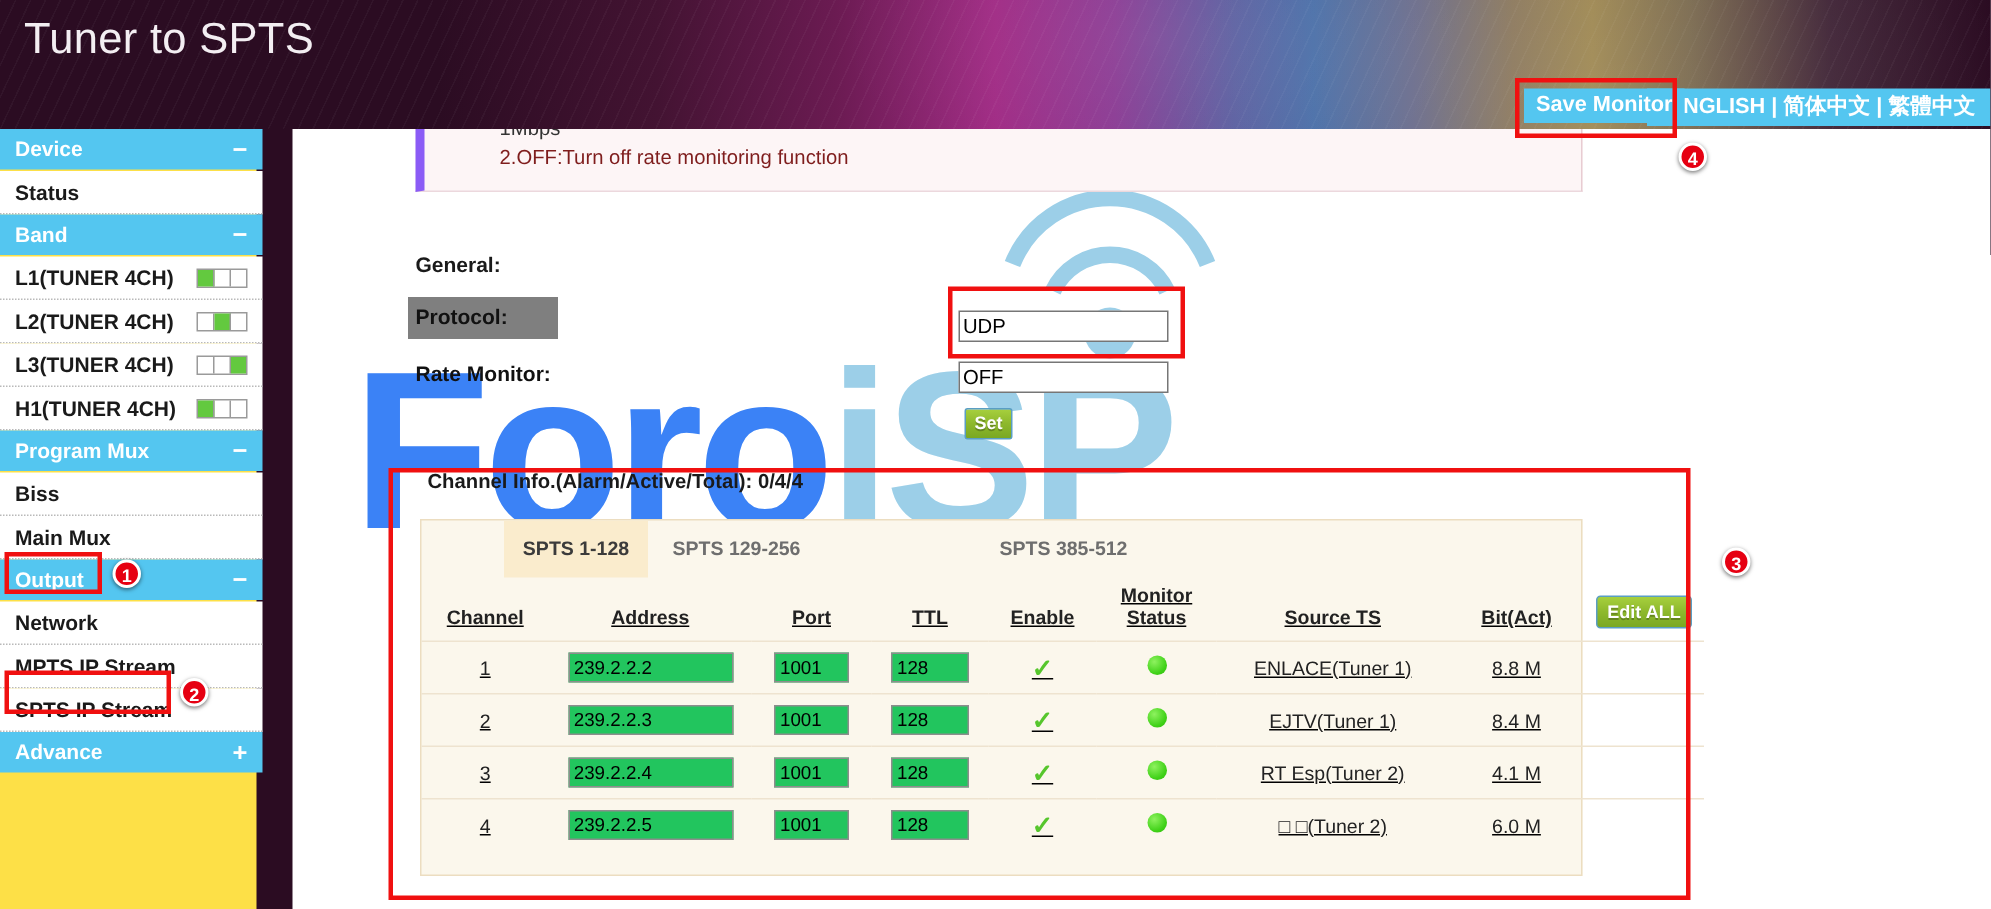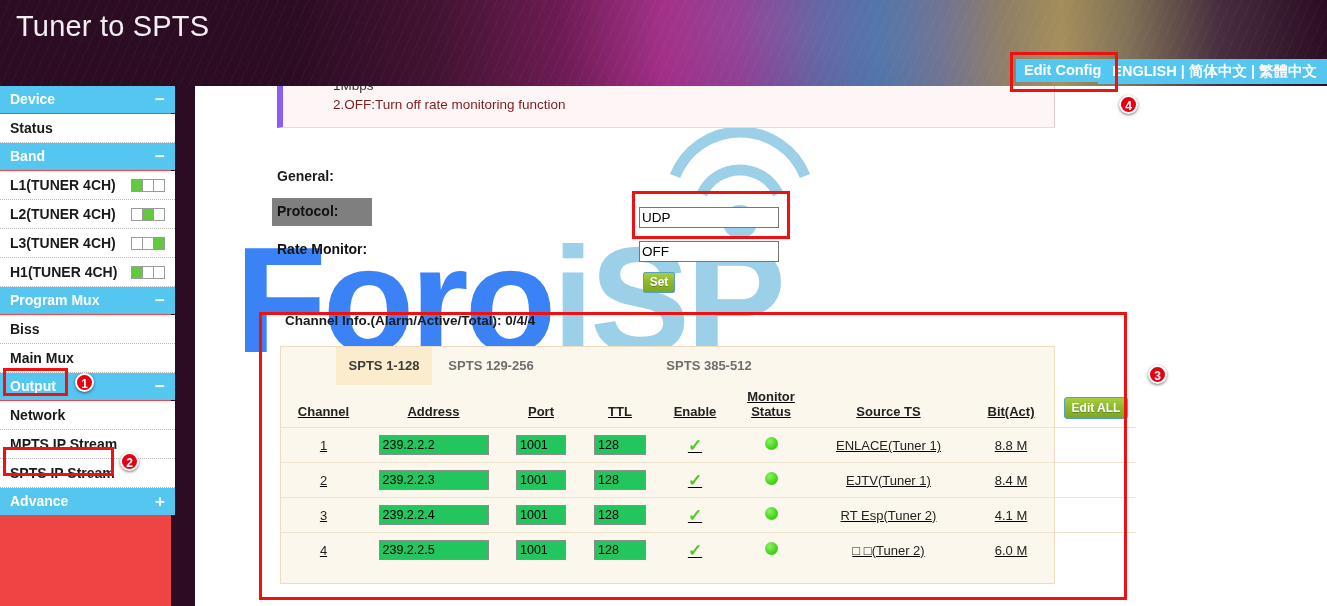--- a/index.html
+++ b/index.html
@@ -47,21 +47,21 @@
   }
   
   .save-config {
     position: absolute; left: 1016px; top: 59px;
     background: #54c6f0; color: #ffffff;
     font-size: 14.5px; font-weight: bold;
     padding: 3px 8px 4px 8px; z-index: 7; white-space: nowrap;
   }
 
   
-  .sidebar { position: absolute; left: 0; top: 86px; width: 171px; height: 520px; background: #ef4444; }
+  .sidebar { position: absolute; left: 0; top: 86px; width: 171px; height: 520px; background: #fde047; }
   .menu { width: 175px; }
   .grp {
     background: #54c6f0; color: #ffffff; font-weight: bold; font-size: 14px;
     height: 27px; line-height: 27px; padding: 0 10px;
     display: flex; align-items: center; justify-content: space-between;
     margin-bottom: 1px;
   }
   .grp .sign { font-size: 17px; font-weight: bold; line-height: 17px; }
   .leaf {
     background: #ffffff; color: #1a1a1a; font-size: 14px; font-weight: bold;
@@ -198,21 +198,21 @@
   #badge4 { left: 1119px; top: 95px; }
 </style>
 </head>
 <body>
 
 <div id="root">
 
   <div class="banner">
     <div class="banner-title">Tuner to SPTS</div>
   </div>
-  <div class="save-config">Edit Config</div>
+  <div class="save-config">Save Monitor</div>
   <div class="langbar">ENGLISH | 简体中文 | 繁體中文</div>
 
   <div class="sidebar">
     <div class="menu">
 
       <div class="grp">
         <span>Device</span>
         <span class="sign">−</span>
       </div>
       <div class="leaf">

